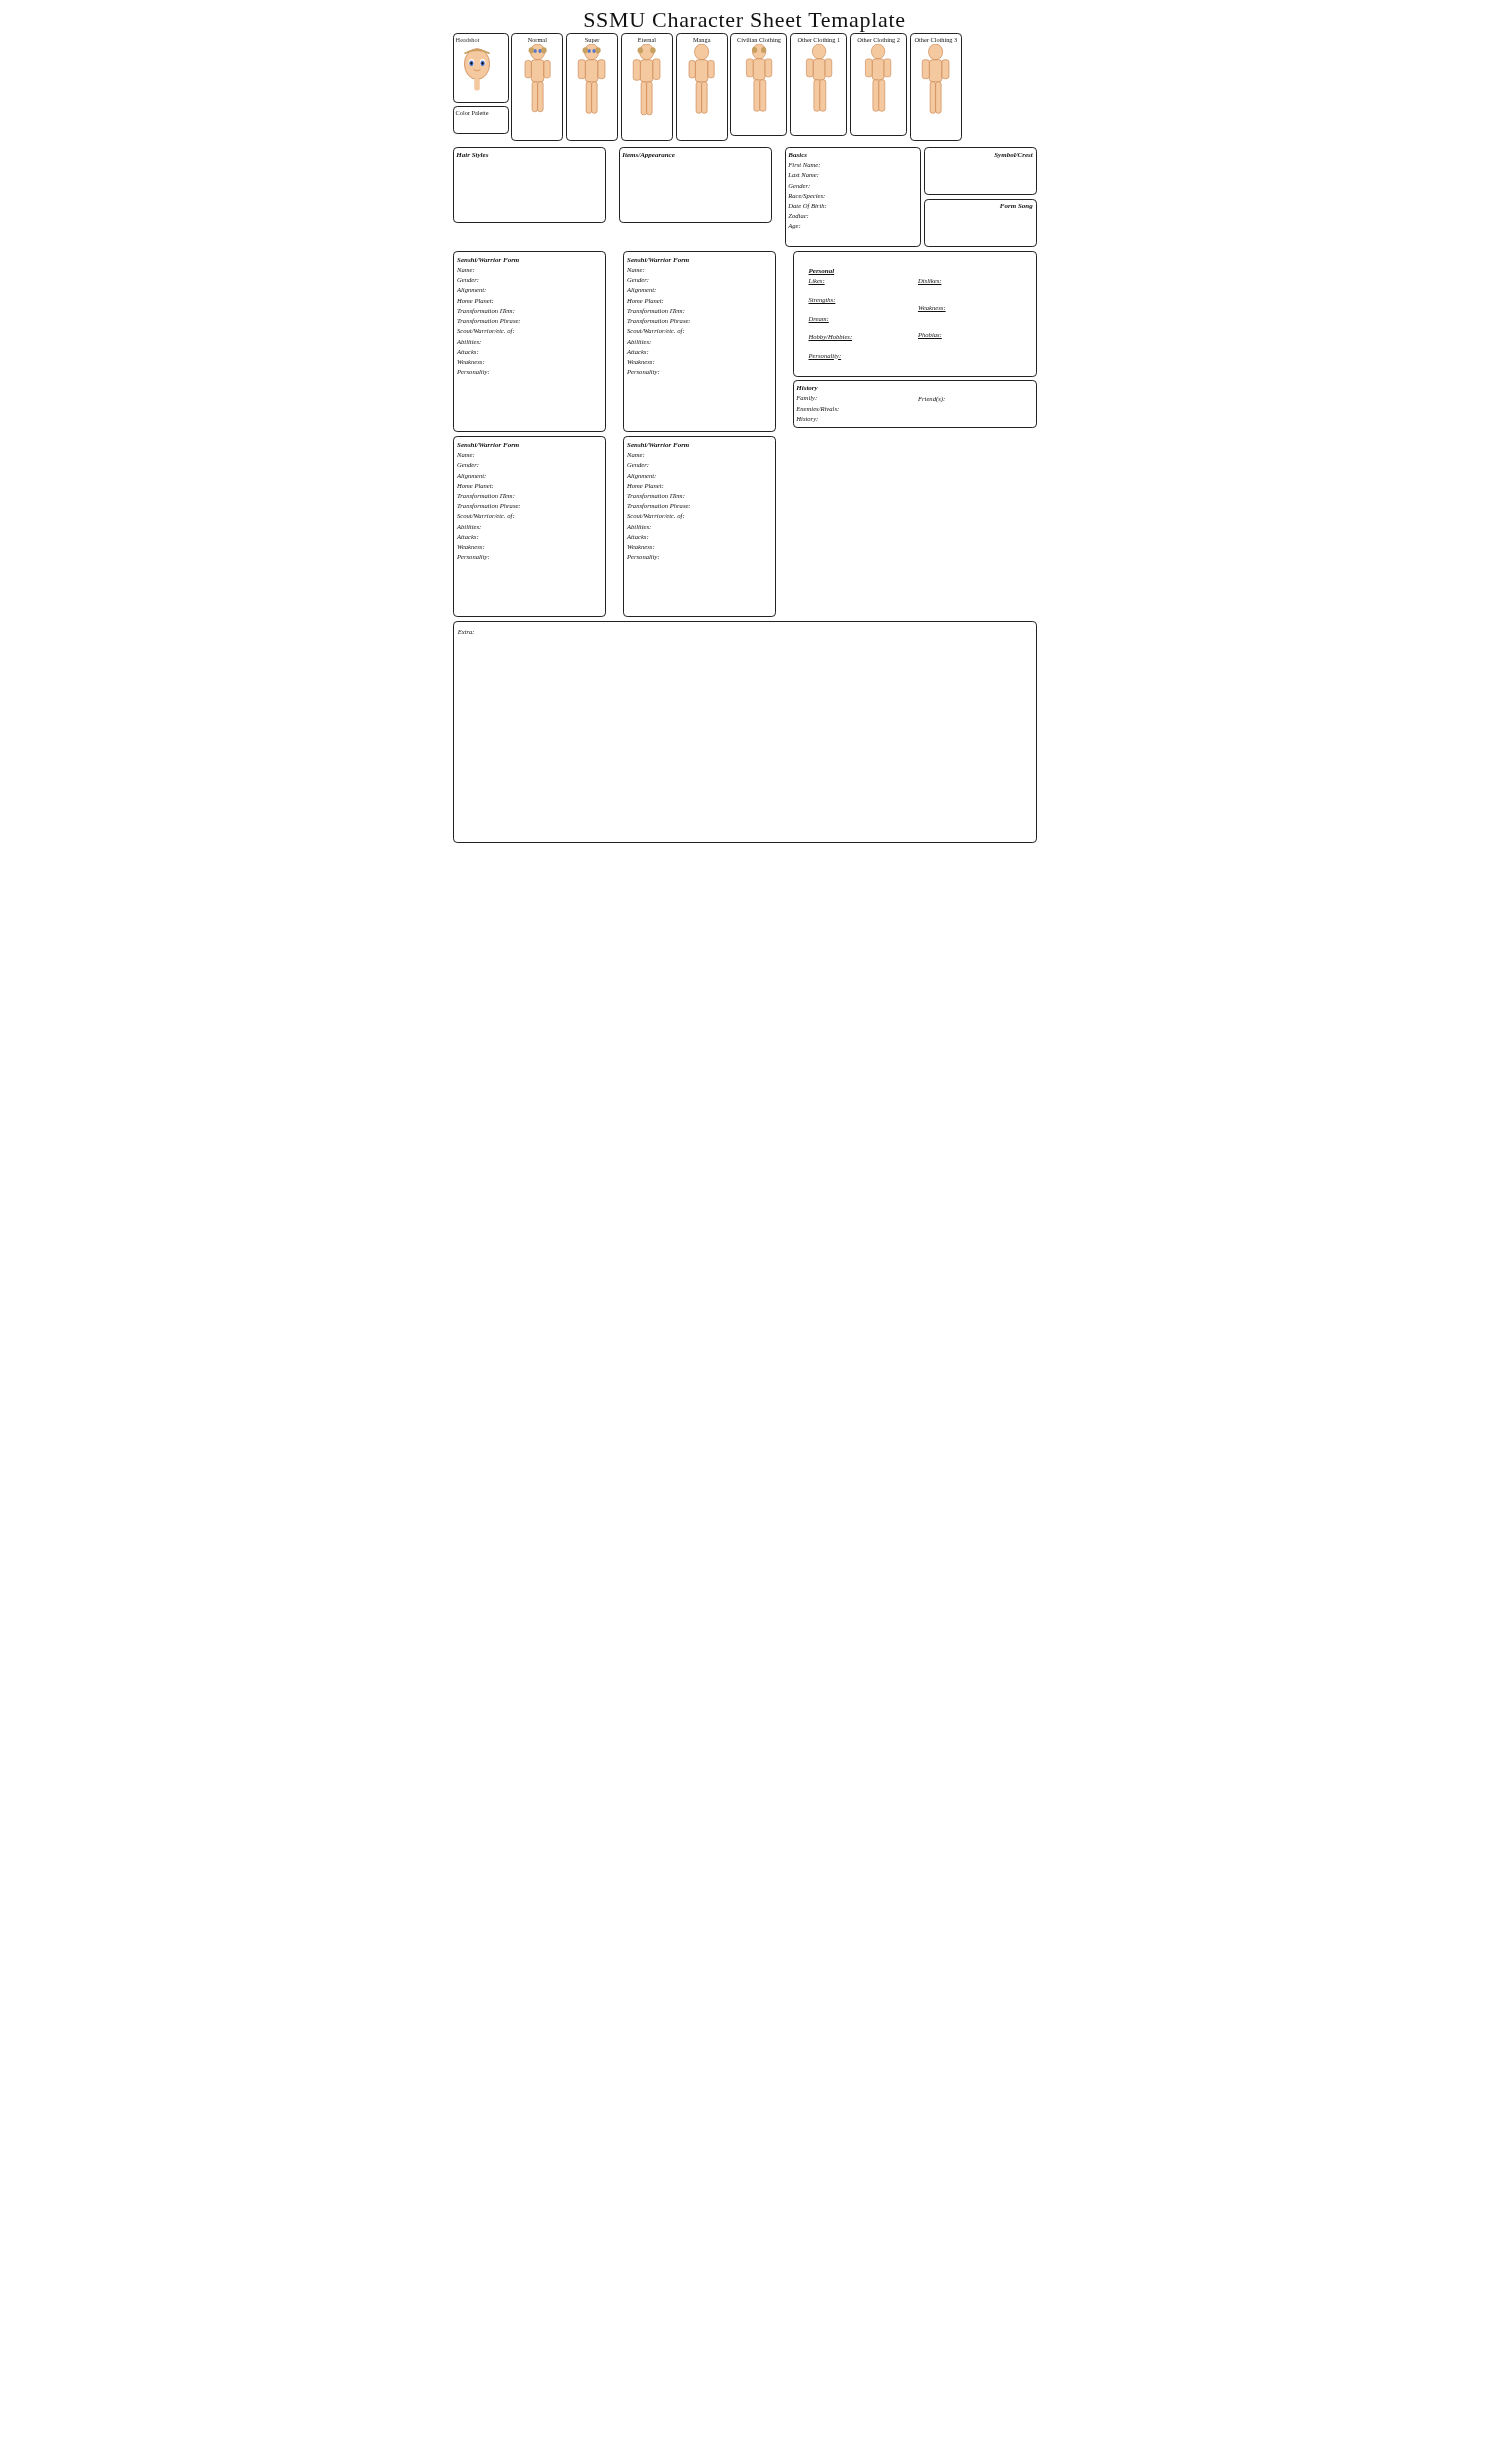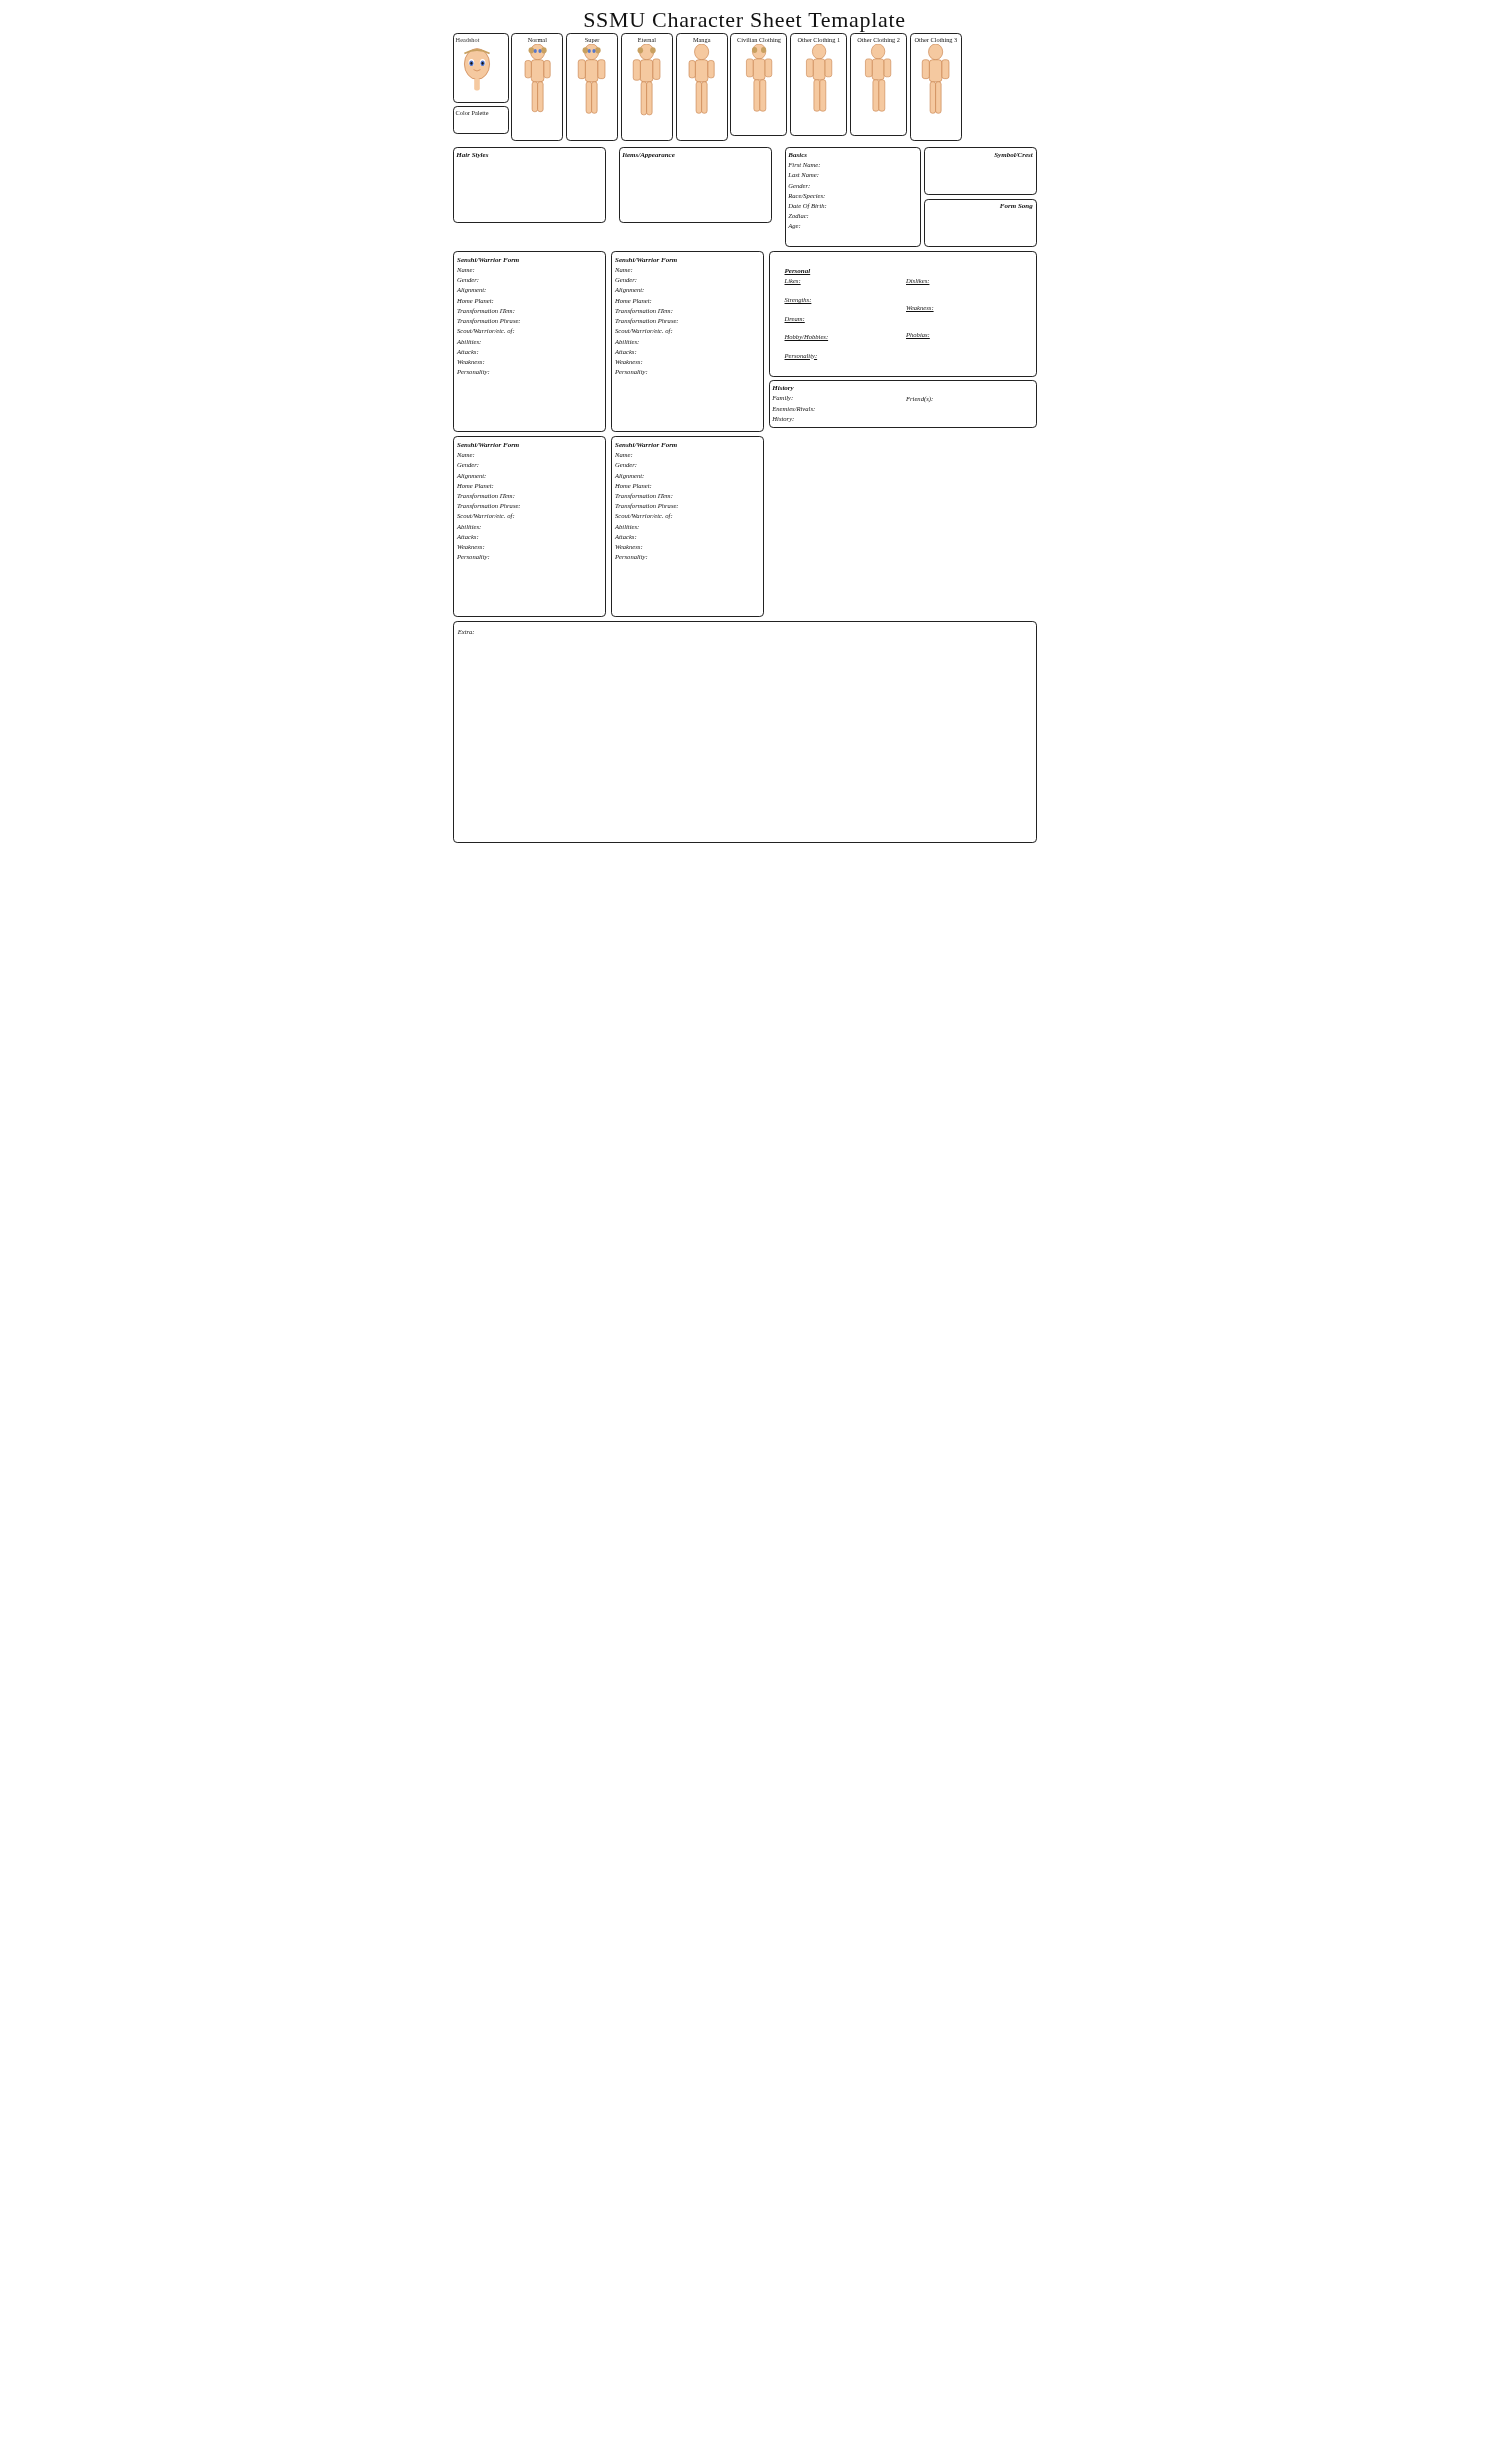--- a/index.html
+++ b/index.html
@@ -117,21 +117,21 @@
       margin-bottom: 1.4px;
     }
     .field-line {
       font-size: 6.6px;
       line-height: 1.55;
       font-style: italic;
     }
     
     .warrior-row {
       display: flex;
-      gap: 5px;
+      gap: 17px;
       margin-bottom: 4.2px;
     }
     .warrior-box {
       flex: 0 0 153px;
       border: 1.4px solid #222;
       border-radius: 4.2px;
       padding: 3.5px;
       min-height: 181px;
     }
     

